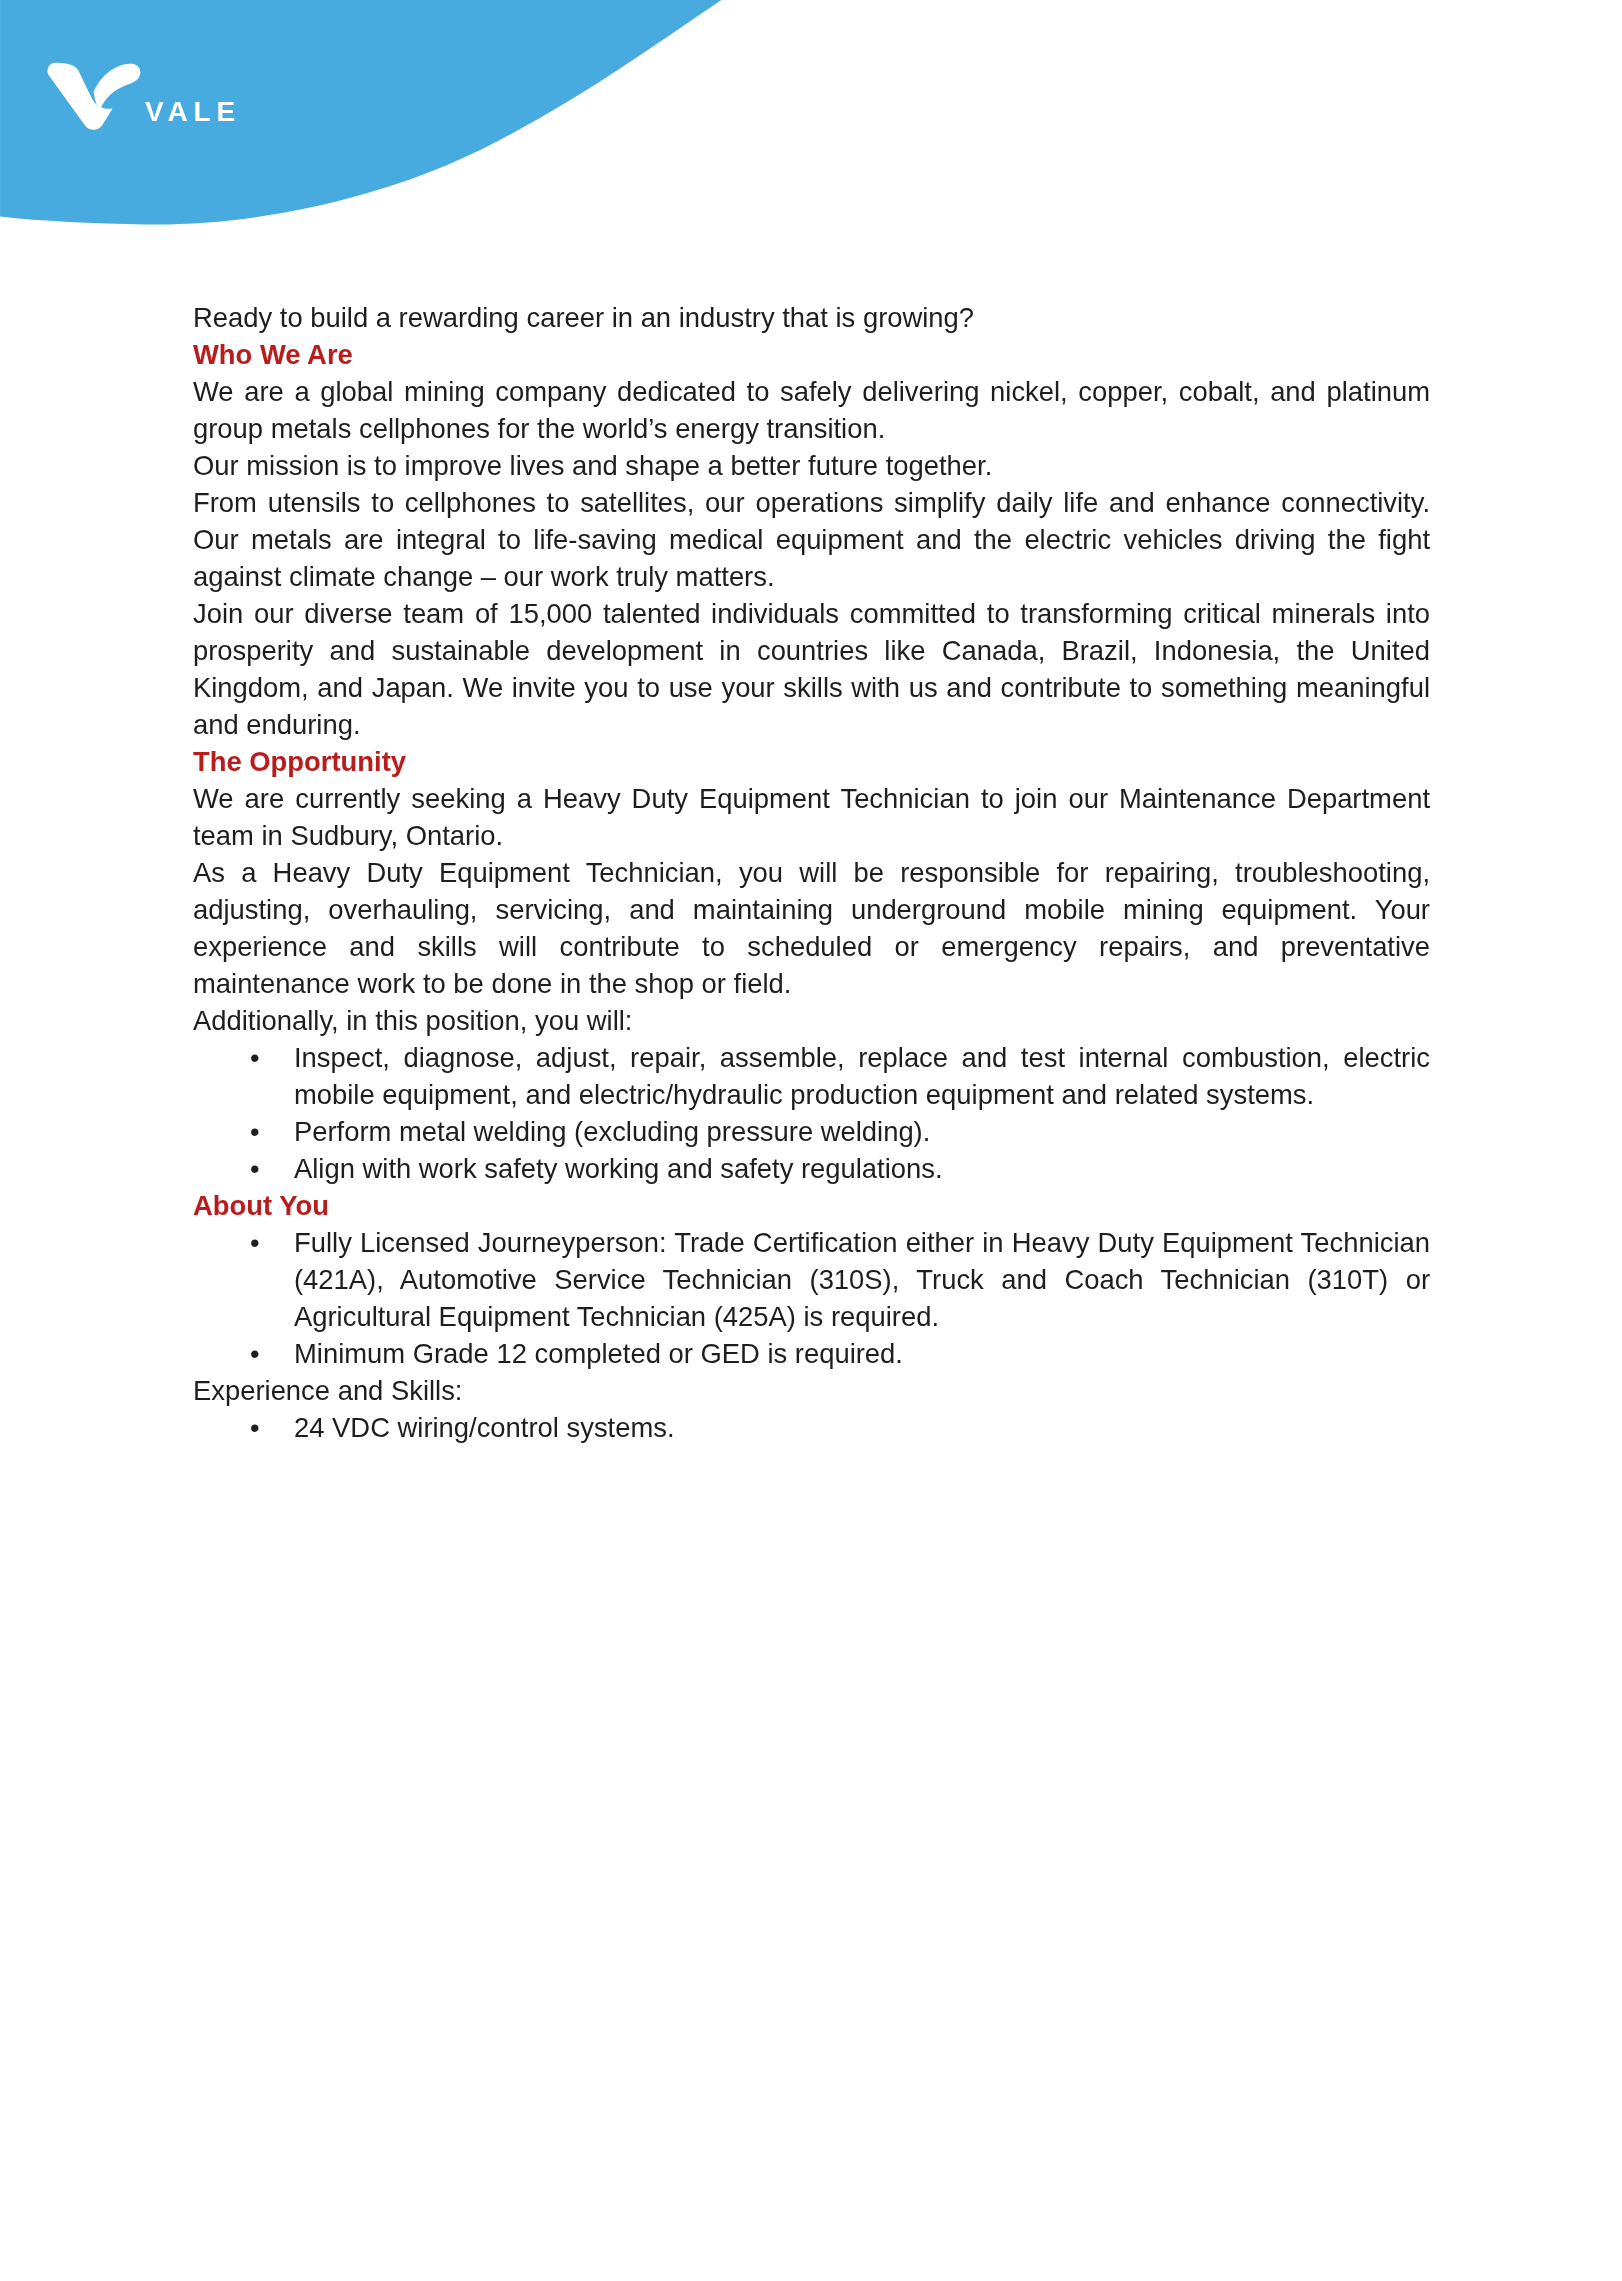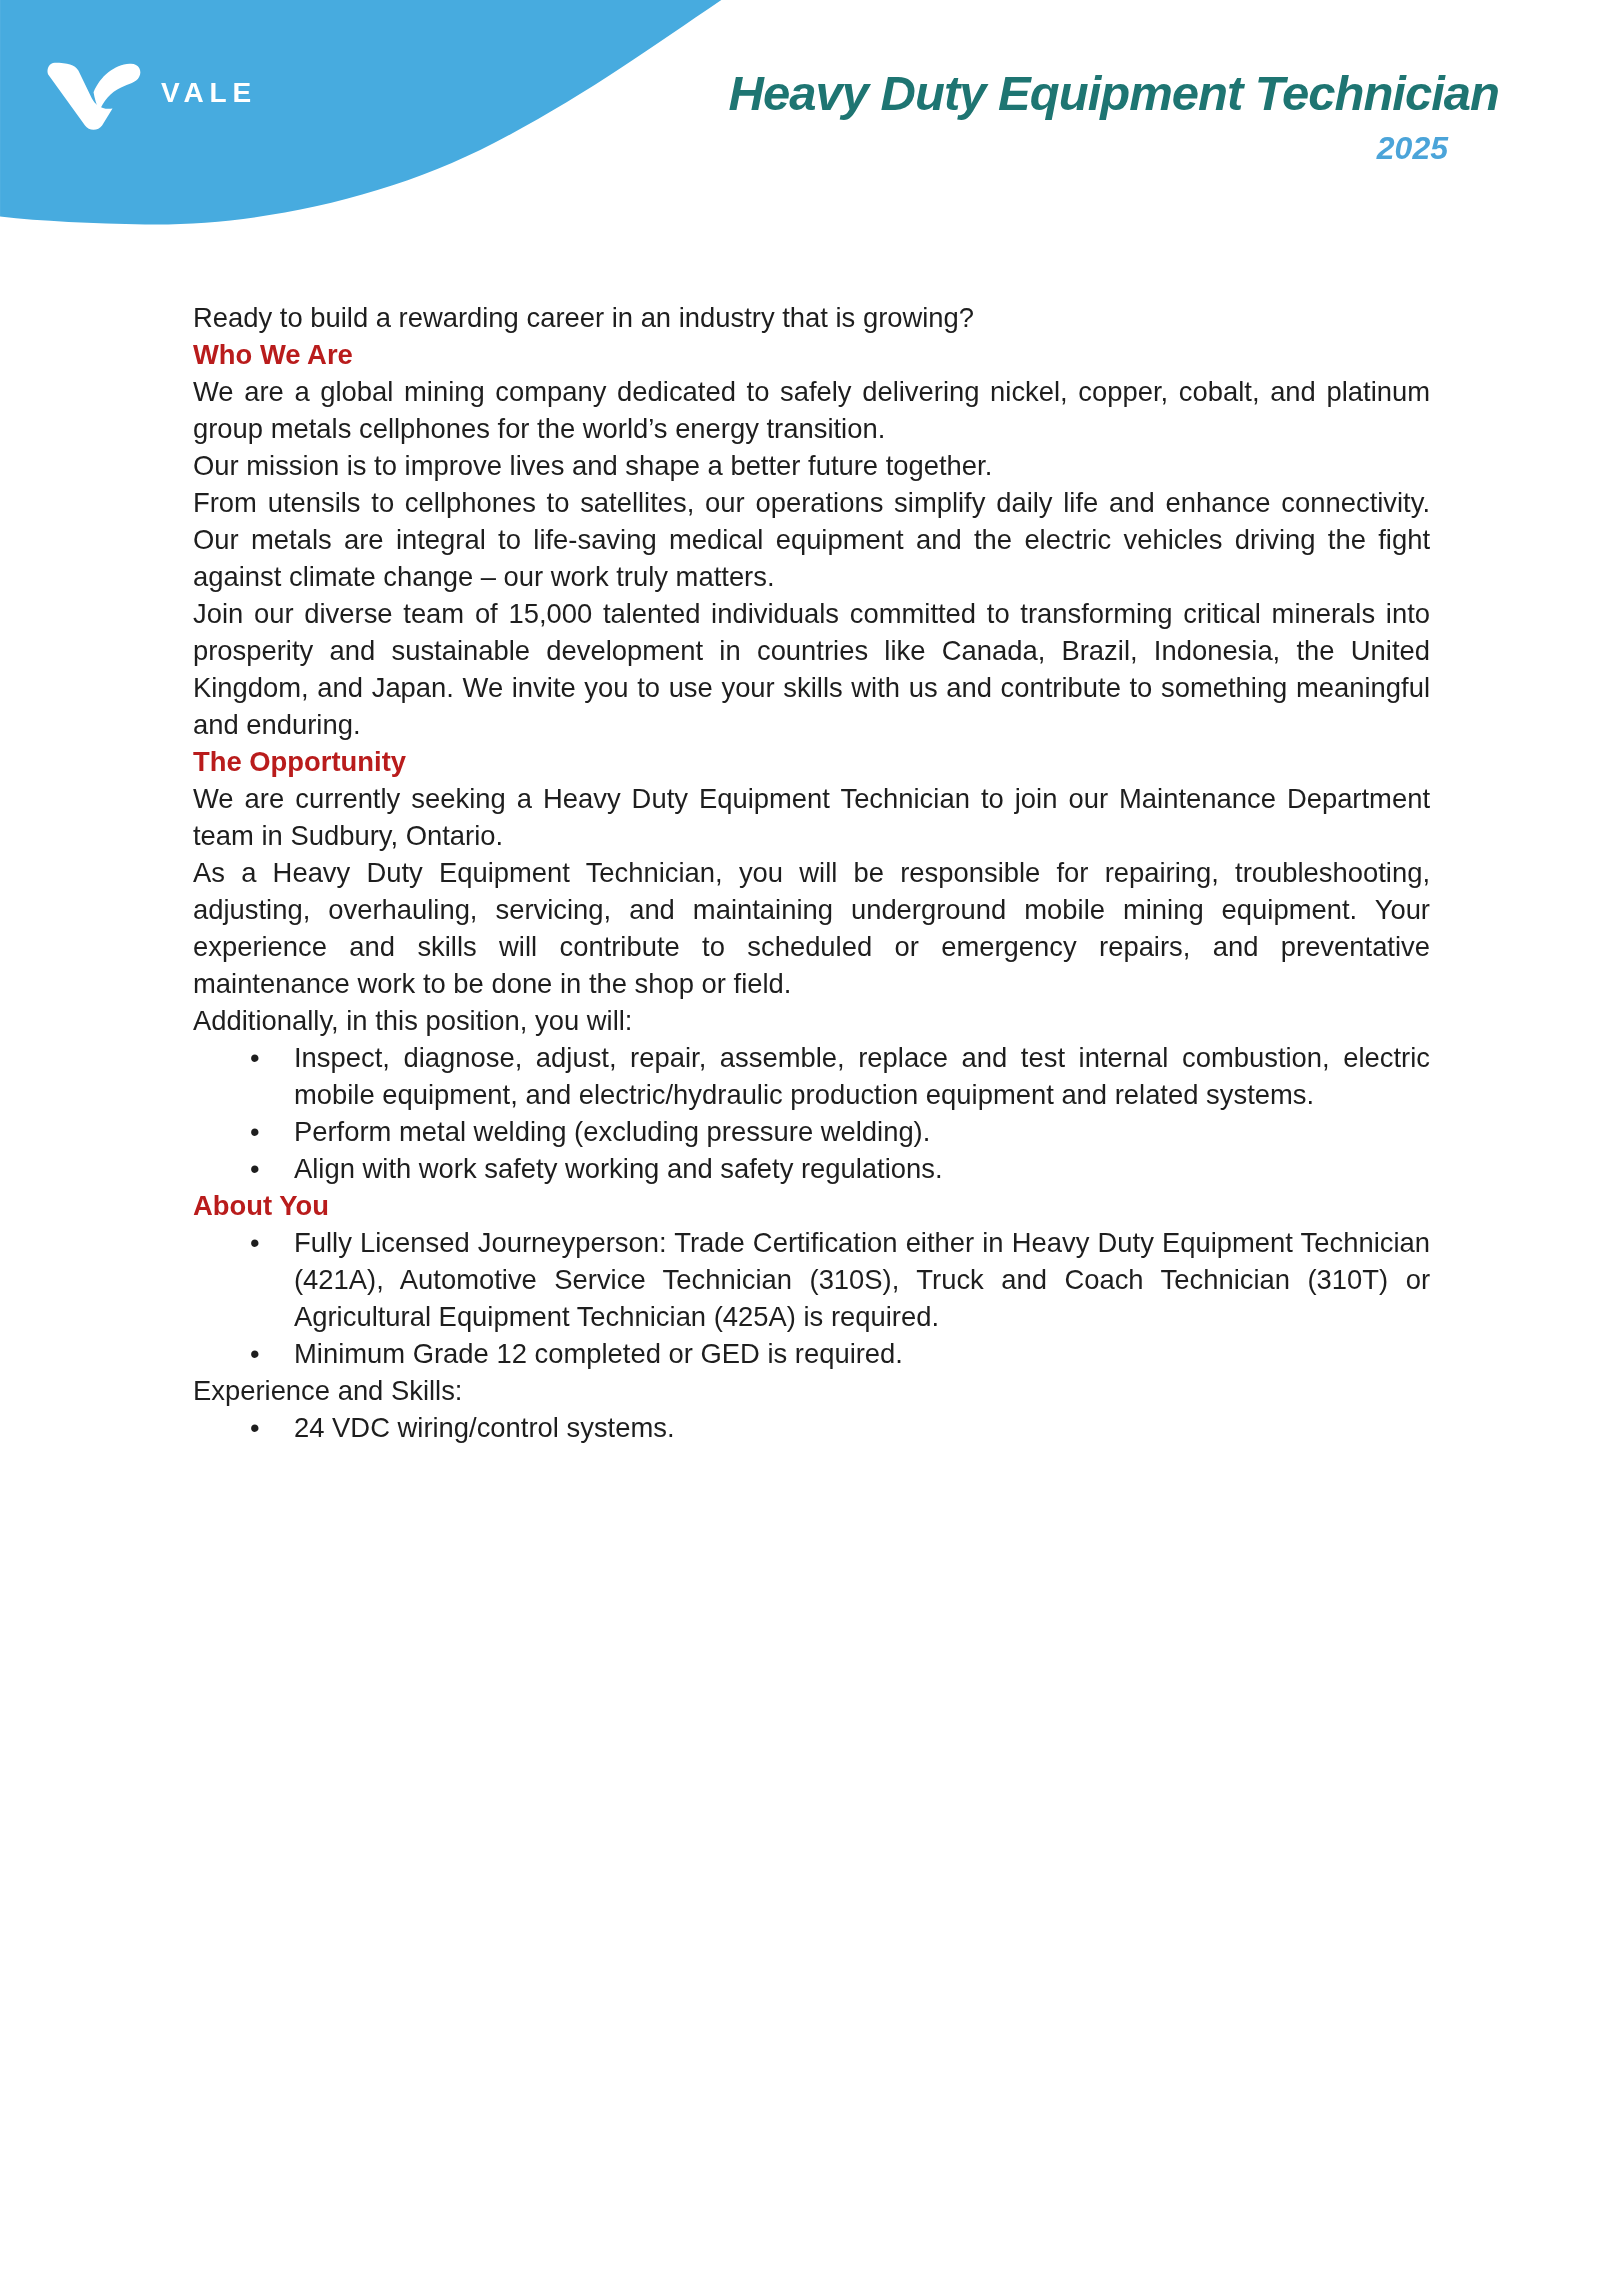--- a/index.html
+++ b/index.html
@@ -10,21 +10,21 @@
     background: #ffffff;
     overflow: hidden;
     font-family: "Liberation Sans", sans-serif;
     color: #1e1e1e;
   }
   
   .header { position: relative; width: 1622px; height: 294px; }
   .wave-svg { position: absolute; top: 0; left: 0; display: block; }
   .logo {
     position: absolute; left: 46px; top: 60px;
-    display: flex; align-items: center; gap: 18px;
+    display: flex; align-items: flex-end; gap: 2px;
   }
   .logo-mark { display: block; }
   .logo-text {
     color: #ffffff; font-size: 28px; font-weight: 700;
     letter-spacing: 5.9px; margin-bottom: 7.8px; line-height: 1;
   }
   .title-block { position: absolute; top: 67px; right: 123px; text-align: right; }
   .doc-title {
     font-style: italic; font-weight: 600; font-size: 49px;
     letter-spacing: -1px; color: #1e7572; line-height: 1.1;
@@ -69,24 +69,20 @@
     </svg>
 
     <div class="logo">
       <svg class="logo-mark" width="97" height="74" viewBox="0 0 102 78" aria-hidden="true">
         <path fill="#ffffff" d="M9 3 C4 3 0 9 2 15 L41 69 C45 75 55 75 59 69 L70 51 C60 53 52 48 48 40 L34 11 C30 5 23 3 9 3 Z"></path>
         <path fill="#ffffff" d="M50 34 C57 17 72 5 88 4 C97 3 102 11 98 18 C95 24 87 25 79 29 C68 34 60 44 56 54 C53 47 51 40 50 34 Z"></path>
       </svg>
       <span class="logo-text">VALE</span>
     </div>
 
-    <div class="title-block">
-      <div class="doc-title">Heavy Duty Equipment Technician</div>
-      <div class="doc-year">2025</div>
-    </div>
   </header>
 
   <main class="content">
 
     <p>Ready to build a rewarding career in an industry that is growing?</p>
 
     <h2 class="mt1">Who We Are</h2>
     <p>We are a global mining company dedicated to safely delivering nickel, copper, cobalt, and platinum group metals cellphones for the world’s energy transition.</p>
     <p class="mt1">Our mission is to improve lives and shape a better future together.</p>
     <p class="mt1">From utensils to cellphones to satellites, our operations simplify daily life and enhance connectivity. Our metals are integral to life-saving medical equipment and the electric vehicles driving the fight against climate change – our work truly matters.</p>

